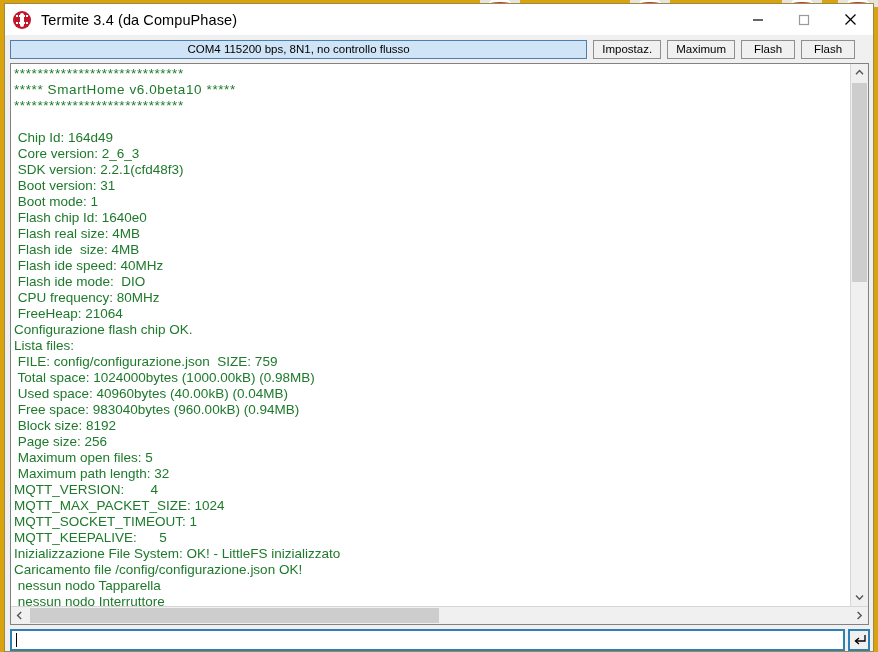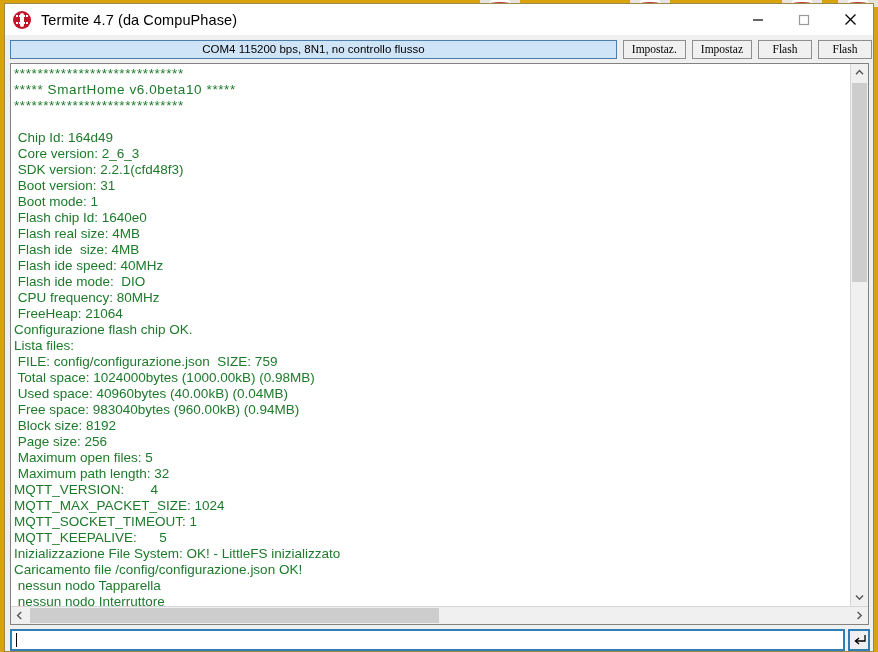--- a/index.html
+++ b/index.html
@@ -110,21 +110,21 @@
     background: #ffffff;
     cursor: default;
   }
   .winbtn svg { display: block; }
 
   
   .statusrow {
     position: relative;
     height: 22px;
     margin-top: 3px;
-    padding: 0 1px 0 5px;
+    padding: 0 18px 0 5px;
     display: flex;
     align-items: center;
     gap: 6px;
     box-sizing: border-box;
   }
   .conn-bar {
     flex: 1 1 auto;
     height: 19px;
     background: #cfe4f7;
     border: 1px solid #4c7fae;
@@ -137,21 +137,21 @@
     white-space: nowrap;
   }
   .tbtn {
     flex: none;
     height: 19px;
     min-width: 54px;
     padding: 0 8px;
     background: #f0f0f0;
     border: 1px solid #8e8e8e;
     box-sizing: border-box;
-    font-family: Liberation Serif, serif;
+    font-family: Liberation Sans, sans-serif;
     font-size: 11.5px;
     color: #000;
     display: flex;
     align-items: center;
     justify-content: center;
     white-space: nowrap;
     cursor: default;
   }
   .tbtn.w-impostaz { min-width: 60px; }
 
@@ -282,21 +282,21 @@
   <div class="wall-tile" style="left:480px"></div>
   <div class="wall-tile" style="left:630px"></div>
   <div class="wall-tile" style="left:782px"></div>
   <div class="wall-tile" style="left:838px; width:40px"></div>
 </div>
 
 <div class="window">
 
   <div class="titlebar">
     <div class="app-icon"></div>
-    <div class="title-text">Termite 4.7 (da CompuPhase)</div>
+    <div class="title-text">Termite 3.4 (da CompuPhase)</div>
     <div class="winbtns">
       <div class="winbtn">
         <svg width="12" height="12" viewBox="0 0 12 12">
           <line x1="1" y1="6" x2="11" y2="6" stroke="#000" stroke-width="1.2"></line>
         </svg>
       </div>
       <div class="winbtn">
         <svg width="12" height="12" viewBox="0 0 12 12">
           <rect x="1.5" y="1.5" width="9" height="9" fill="none" stroke="#999" stroke-width="1.2"></rect>
         </svg>
@@ -306,21 +306,21 @@
           <line x1="1.5" y1="1.5" x2="11.5" y2="11.5" stroke="#000" stroke-width="1.2"></line>
           <line x1="11.5" y1="1.5" x2="1.5" y2="11.5" stroke="#000" stroke-width="1.2"></line>
         </svg>
       </div>
     </div>
   </div>
 
   <div class="statusrow">
     <div class="conn-bar">COM4 115200 bps, 8N1, no controllo flusso</div>
     <div class="tbtn w-impostaz">Impostaz.</div>
-    <div class="tbtn">Impostaz</div>
+    <div class="tbtn">Maximum</div>
     <div class="tbtn">Flash</div>
     <div class="tbtn">Flash</div>
   </div>
 
   <div class="term-wrap">
     <div class="term-body">
       <div class="term-text" id="term-text" style="color: rgb(29, 122, 43);"><div class="line stars">*****************************</div><div class="line stars">***** SmartHome v6.0beta10 *****</div><div class="line stars">*****************************</div><div class="line blankline"></div><div class="line"> Chip Id: 164d49</div><div class="line"> Core version: 2_6_3</div><div class="line"> SDK version: 2.2.1(cfd48f3)</div><div class="line"> Boot version: 31</div><div class="line"> Boot mode: 1</div><div class="line"> Flash chip Id: 1640e0</div><div class="line"> Flash real size: 4MB</div><div class="line"> Flash ide  size: 4MB</div><div class="line"> Flash ide speed: 40MHz</div><div class="line"> Flash ide mode:  DIO</div><div class="line"> CPU frequency: 80MHz</div><div class="line"> FreeHeap: 21064</div><div class="line">Configurazione flash chip OK.</div><div class="line">Lista files:</div><div class="line"> FILE: config/configurazione.json  SIZE: 759</div><div class="line"> Total space: 1024000bytes (1000.00kB) (0.98MB)</div><div class="line"> Used space: 40960bytes (40.00kB) (0.04MB)</div><div class="line"> Free space: 983040bytes (960.00kB) (0.94MB)</div><div class="line"> Block size: 8192</div><div class="line"> Page size: 256</div><div class="line"> Maximum open files: 5</div><div class="line"> Maximum path length: 32</div><div class="line">MQTT_VERSION:       4</div><div class="line">MQTT_MAX_PACKET_SIZE: 1024</div><div class="line">MQTT_SOCKET_TIMEOUT: 1</div><div class="line">MQTT_KEEPALIVE:      5</div><div class="line">Inizializzazione File System: OK! - LittleFS inizializzato</div><div class="line">Caricamento file /config/configurazione.json OK!</div><div class="line"> nessun nodo Tapparella</div><div class="line"> nessun nodo Interruttore</div></div>
 
       <div class="vsb">
         <div class="sb-arrow up">

